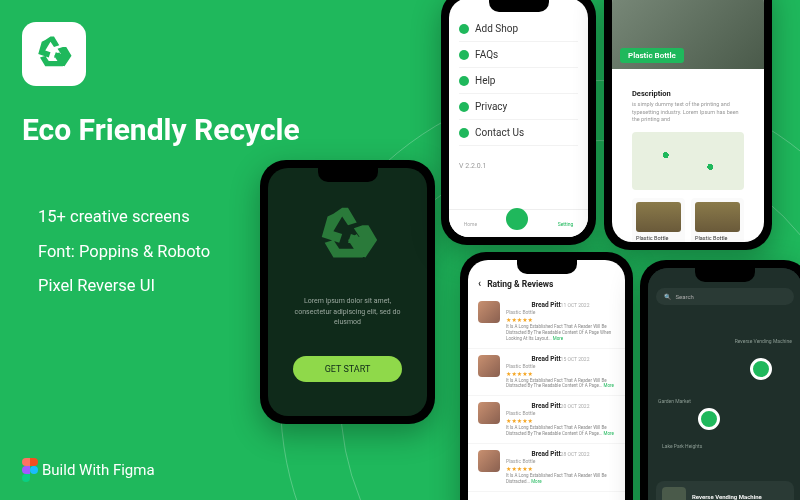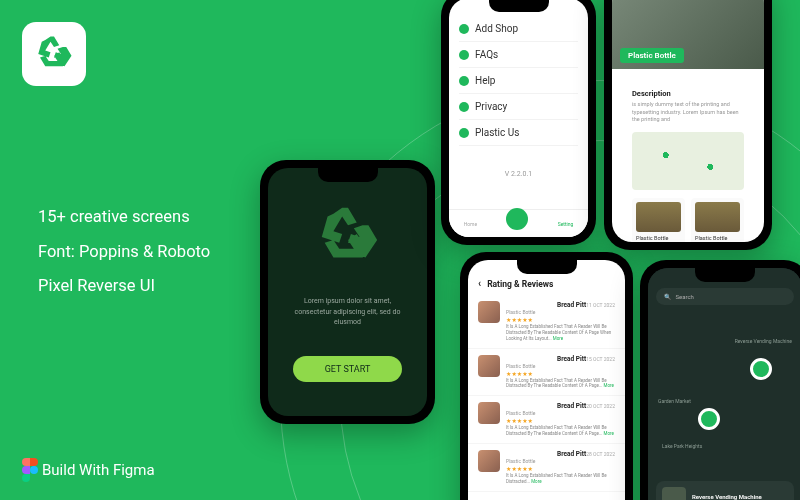--- a/index.html
+++ b/index.html
@@ -18,21 +18,21 @@
 .notch{position:absolute;top:0;left:50%;transform:translateX(-50%);width:60px;height:14px;background:#000;border-radius:0 0 10px 10px;z-index:5}
 .p-main{left:260px;top:160px;width:175px;height:264px}
 .p-main .phone-inner{background:#0f2a1a;display:flex;flex-direction:column;align-items:center;justify-content:center;padding:20px}
 .p-main .big-recycle{width:70px;height:70px;margin-bottom:24px}
 .p-main .lorem{color:#9aa89f;font-size:7px;text-align:center;line-height:1.5;margin-bottom:28px;padding:0 6px}
 .p-main .btn{background:#8fd94a;color:#0f2a1a;font-size:9px;font-weight:400;padding:8px 32px;border-radius:16px}
 .p-settings{left:441px;top:-10px;width:155px;height:255px}
 .set-list{padding:18px 10px 0}
 .set-item{display:flex;align-items:center;gap:6px;font-size:10px;color:#333;padding:7px 0;border-bottom:1px solid #f2f2f2}
 .dot{width:10px;height:10px;background:#1fb85c;border-radius:50%;flex-shrink:0}
-.ver{text-align:center;font-size:7px;color:#999;margin-top:24px}
+.ver{font-size:7px;color:#999;margin-top:16px}
 .nav{position:absolute;bottom:0;left:0;right:0;height:28px;background:#fff;display:flex;justify-content:space-around;align-items:center;border-top:1px solid #eee}
 .nav-item{font-size:5px;color:#aaa;text-align:center}
 .nav-item.act{color:#1fb85c}
 .nav-fab{width:22px;height:22px;background:#1fb85c;border-radius:50%;margin-top:-10px}
 .p-detail{left:604px;top:-25px;width:168px;height:275px}
 .det-img{height:86px;background:linear-gradient(135deg,#7a8a7a,#4a5a4a);position:relative}
 .det-title{position:absolute;bottom:6px;left:8px;color:#fff;font-size:8px;font-weight:600;background:#1fb85c;padding:3px 8px;border-radius:3px}
 .det-body{padding:20px}
 .det-h{font-size:7.5px;font-weight:700;color:#222;margin-bottom:3px}
 .det-p{font-size:5.5px;color:#999;line-height:1.4;margin-bottom:8px}
@@ -42,21 +42,21 @@
 .card{flex:1;background:#fafafa;border-radius:4px;padding:4px}
 .card-img{height:30px;background:linear-gradient(#8a7a4a,#6a5a3a);border-radius:3px;margin-bottom:3px}
 .card-t{font-size:5.5px;color:#333}
 .card-r{font-size:5px;color:#f5a623}
 .p-reviews{left:460px;top:252px;width:173px;height:280px}
 .rev-head{padding:18px 10px 6px;font-size:8.5px;font-weight:700;color:#222;display:flex;align-items:center;gap:6px}
 .back{font-size:10px}
 .rev-item{display:flex;gap:6px;padding:6px 10px;border-bottom:1px solid #f5f5f5}
 .avatar{width:22px;height:22px;background:linear-gradient(135deg,#c89070,#8a6050);border-radius:4px;flex-shrink:0}
 .rev-body{flex:1}
-.rev-top{display:flex;justify-content:flex-end;align-items:center}
+.rev-top{display:flex;justify-content:center;align-items:center}
 .rev-name{font-size:6.5px;font-weight:700;color:#222}
 .rev-date{font-size:5px;color:#aaa}
 .rev-sub{font-size:5px;color:#999}
 .stars{color:#f5a623;font-size:6px;margin:1px 0}
 .rev-txt{font-size:4.5px;color:#888;line-height:1.3}
 .more{color:#1fb85c}
 .p-map{left:640px;top:260px;width:170px;height:275px}
 .p-map .phone-inner{background:#1a2a2a}
 .dark-map{position:absolute;inset:0;background:#1f2f2a}
 .search{position:absolute;top:20px;left:8px;right:8px;background:#2a3a35;border-radius:12px;padding:5px 8px;font-size:6px;color:#aaa;display:flex;align-items:center;gap:4px}
@@ -75,20 +75,21 @@
 <div class="circle c1"></div>
 <div class="circle c2"></div>
 
 <div class="logo-badge">
   <svg class="recycle-icon" viewBox="0 0 24 24" fill="#1fb85c">
       <path d="M7 19l-3-5 3-1 2 3h5l-2-3 3-2 4 6-2 2H7zm5-17l3 5-3 1-2-3-3 5 3 1-1 3-6-2 2-7 2-1 3-2h2zm7 6l3 5-4 6-3-1 2-3-5-1 1-3 3 1-2-3 3-1h2z"></path>
     </svg>
 </div>
 
 <div class="headline">
+  <div>Eco Friendly Recycle</div>
 </div>
 
 <div class="features">
   <div>15+ creative screens</div>
   <div>Font: Poppins &amp; Roboto</div>
   <div>Pixel Reverse UI</div>
 </div>
 
 <div class="figma">
   <svg class="figma-icon" viewBox="0 0 12 18">
@@ -127,21 +128,21 @@
       <div class="set-item">
           <span class="dot"></span>
           <span>Help</span>
         </div>
       <div class="set-item">
           <span class="dot"></span>
           <span>Privacy</span>
         </div>
       <div class="set-item">
           <span class="dot"></span>
-          <span>Plastic Us</span>
+          <span>Contact Us</span>
         </div>
       <div class="ver">V 2.2.0.1</div>
     </div>
     <div class="nav">
       <div class="nav-item">Home</div>
       <div class="nav-fab"></div>
       <div class="nav-item act">Setting</div>
     </div>
   </div>
 </div>

